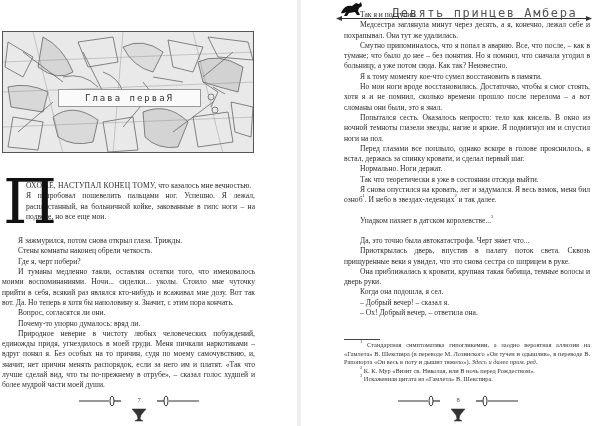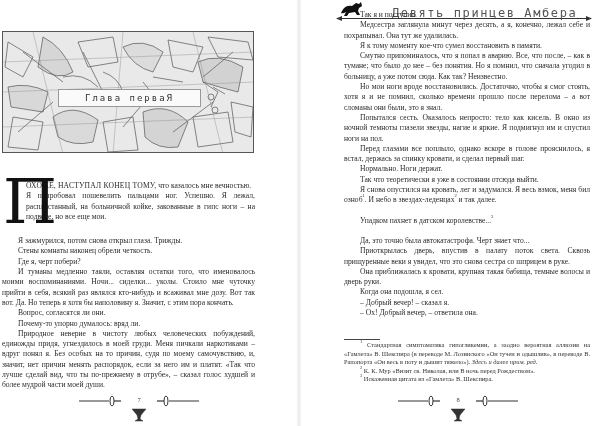--- a/index.html
+++ b/index.html
@@ -151,22 +151,22 @@
 <svg class="head-rule-left" viewBox="0 0 6 5">
     <path d="M0 2.5 L6 0 L6 5 Z" fill="#333"></path>
   </svg>
 <svg class="head-rule-right" viewBox="0 0 6 5">
     <path d="M6 2.5 L0 0 L0 5 Z" fill="#333"></path>
   </svg>
 
 <div class="text" id="right-text">
   <p>Так я и поступил.</p>
   <p>Медсестра заглянула минут через десять, а я, конечно, лежал себе и похрапывал. Она тут же удалилась.</p>
+  <p>Смутно припоминалось, что я попал в аварию. Все, что после, – как в тумане; что было до нее – без понятия. Но я помнил, что сначала угодил в больницу, а уже потом сюда. Как так? Неизвестно.</p>
   <p>Я к тому моменту кое-что сумел восстановить в памяти.</p>
-  <p>Смутно припоминалось, что я попал в аварию. Все, что после, – как в тумане; что было до нее – без понятия. Но я помнил, что сначала угодил в больницу, а уже потом сюда. Как так? Неизвестно.</p>
   <p>Но мои ноги вроде восстановились. Достаточно, чтобы я смог стоять, хотя я и не помнил, сколько времени прошло после перелома – а вот сломаны они были, это я знал.</p>
   <p>Попытался сесть. Оказалось непросто: тело как кисель. В окно из ночной темноты глазели звезды, нагие и яркие. Я подмигнул им и спустил ноги на пол.</p>
   <p>Перед глазами все поплыло, однако вскоре в голове прояснилось, я встал, держась за спинку кровати, и сделал первый шаг.</p>
   <p>Нормально. Ноги держат.</p>
   <p>Так что теоретически я уже в состоянии отсюда выйти.</p>
   <p><span>Я снова опустился на кровать, лег и задумался. Я весь взмок, меня бил озноб</span><sup>1</sup><span>. И небо в звездах-леденцах</span><sup>2</sup><span> и так далее.</span></p>
   <p class="gap"><span>Упадком пахнет в датском королевстве...</span><sup>3</sup></p>
   <p class="gap">Да, это точно была автокатастрофа. Черт знает что...</p>
   <p>Приоткрылась дверь, впустив в палату поток света. Сквозь прищуренные веки я увидел, что это снова сестра со шприцем в руке.</p>
   <p>Она приближалась к кровати, крупная такая бабища, темные волосы и дверь руки.</p>

